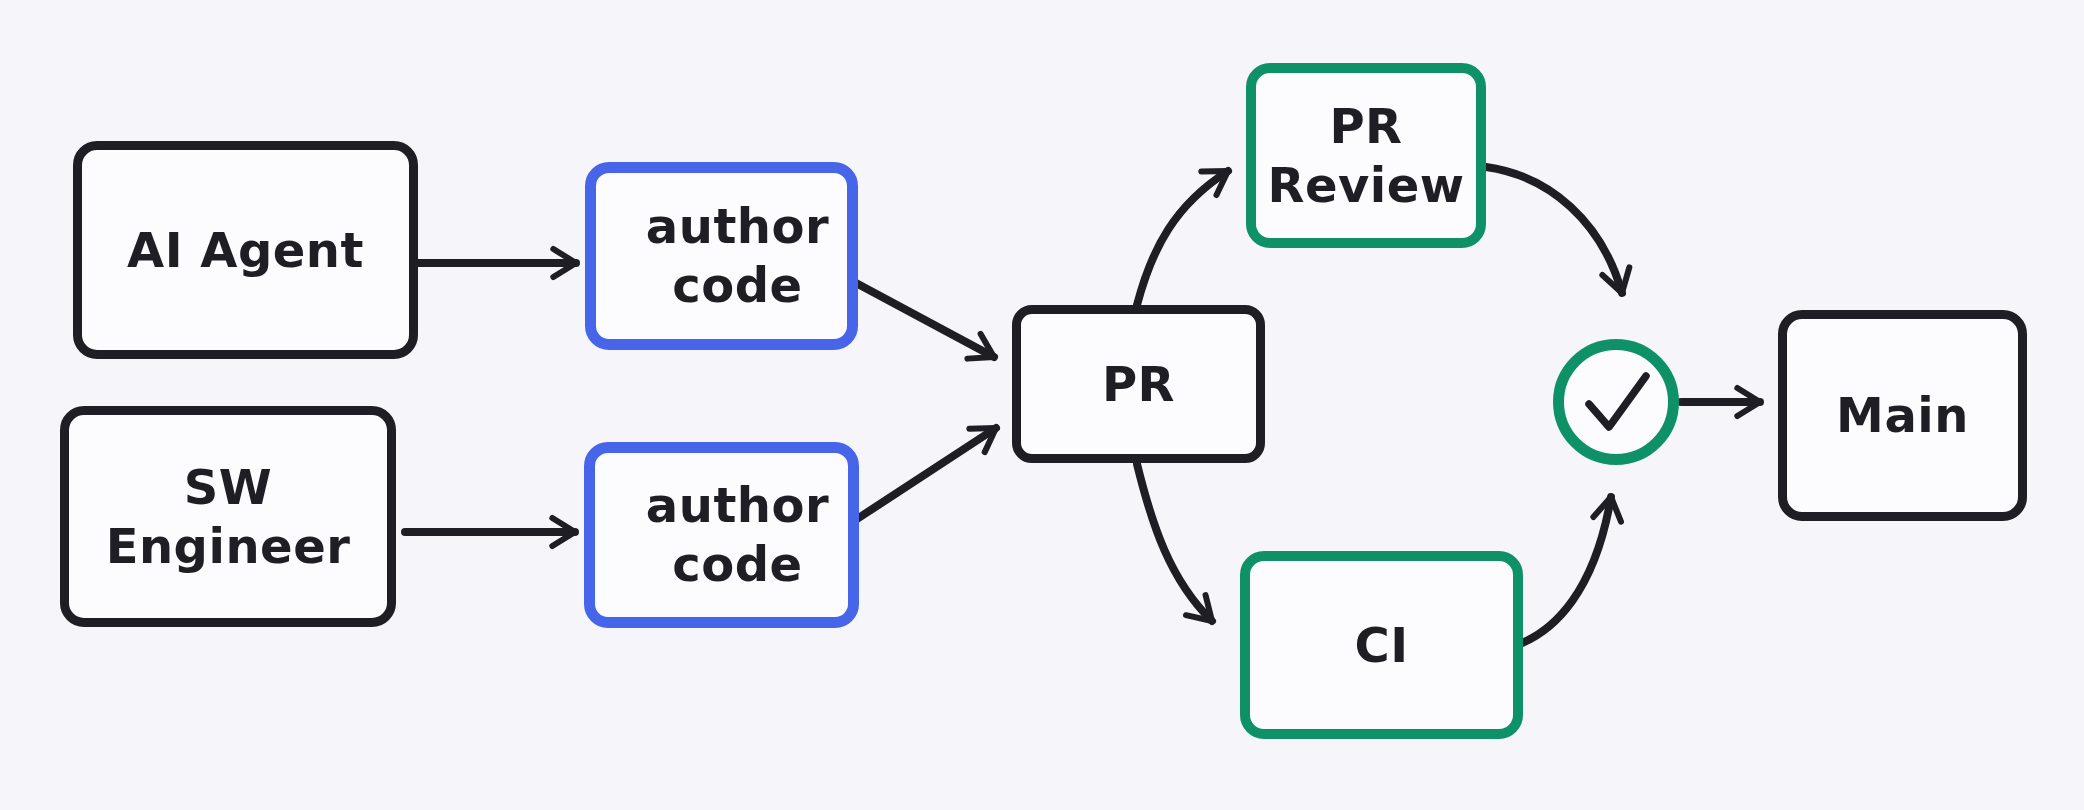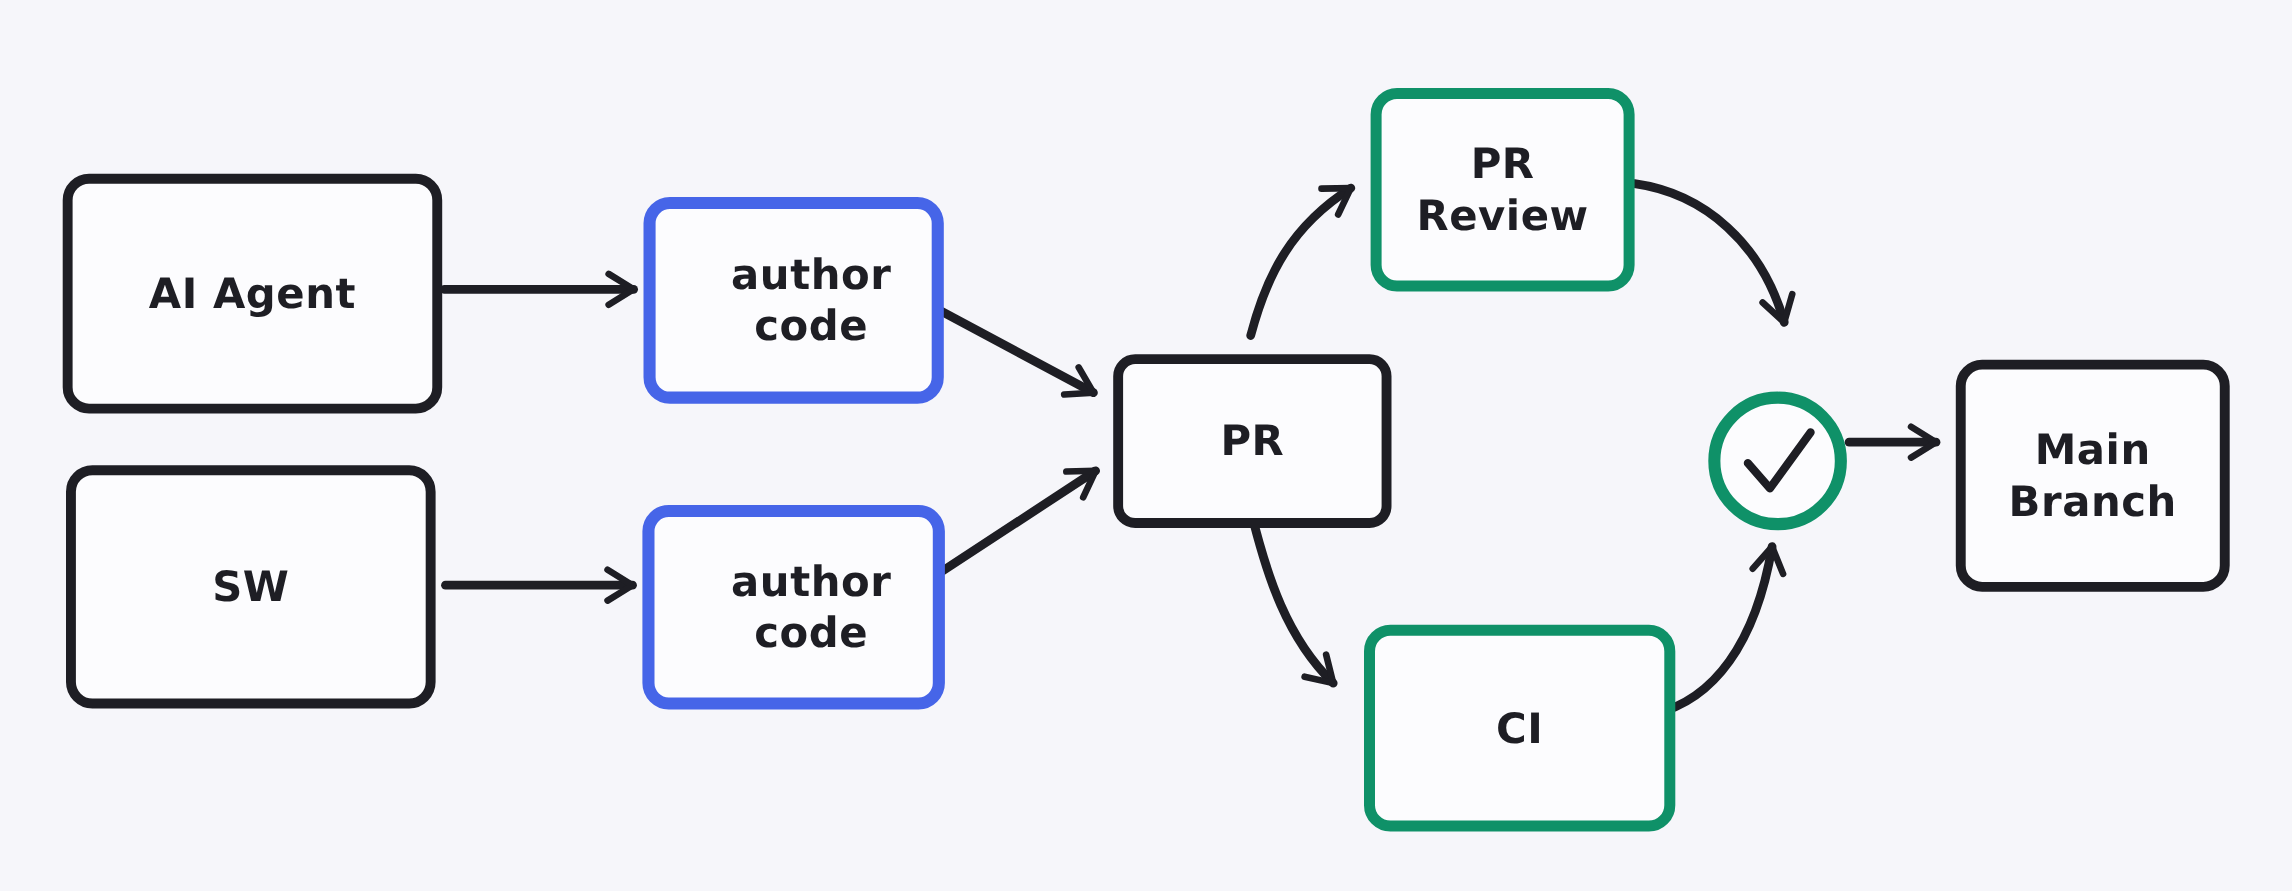--- a/index.html
+++ b/index.html
@@ -32,31 +32,30 @@
   }
   .node{
     position:absolute;
     box-sizing:border-box;
     background:var(--node_fill,#fcfcfe);
     border:9px solid var(--ink,#1e1e24);
     border-radius:24px;
     display:flex;flex-direction:column;
     align-items:center;justify-content:center;
     font-weight:700;
-    font-size:38px;
+    font-size:48px;
     line-height:1.22;
     letter-spacing:0.5px;
     color:var(--ink,#1e1e24);
     text-align:center;
-    margin-top:17px;
   }
   .node.blue{border-color:var(--blue,#4665e8);border-width:11px;padding-left:32px;}
   .node.green{border-color:var(--green,#0f9168);border-width:10px;}
   .node span{display:block;}
-  #n-ai   {left:57px;  top:141px; width:345px; height:218px;}
+  #n-ai   {left:73px;  top:141px; width:345px; height:218px;}
   #n-sw   {left:60px;  top:406px; width:336px; height:221px;}
   #n-ac1  {left:585px; top:162px; width:273px; height:188px;}
   #n-ac2  {left:584px; top:442px; width:275px; height:186px;}
   #n-pr   {left:1012px;top:305px; width:253px; height:158px; border-radius:20px;}
   #n-prr  {left:1246px;top:63px;  width:240px; height:185px;}
   #n-ci   {left:1240px;top:551px; width:283px; height:188px;}
   #n-main {left:1778px;top:310px; width:249px; height:211px;}
   #n-check{
     left:1553px;top:339px;width:126px;height:126px;
     border-radius:50%;
@@ -94,20 +93,21 @@
     <path class="edge" d="M 1504 649 C 1558 636 1596 585 1611 497" marker-end="url(#arrowhead)"></path>
     <path class="edge" d="M 1681 402 L 1760 402" marker-end="url(#arrowhead)"></path>
   </svg>
 
   <div class="node" id="n-ai">
     <span>AI Agent</span>
   </div>
 
   <div class="node" id="n-sw">
     <span>SW</span>
+    <span>Engineer</span>
   </div>
 
   <div class="node blue" id="n-ac1">
     <span>author</span>
     <span>code</span>
   </div>
 
   <div class="node blue" id="n-ac2">
     <span>author</span>
     <span>code</span>
@@ -127,16 +127,15 @@
   </div>
 
   <div class="node" id="n-check">
     <svg viewBox="0 0 104 104" width="104" height="104" aria-hidden="true">
       <path class="check-stroke" d="M25 54 L45 77 L82 26"></path>
     </svg>
   </div>
 
   <div class="node" id="n-main">
     <span>Main</span>
-    <span>Branch</span>
   </div>
 
 </div>
 
 </body></html>

